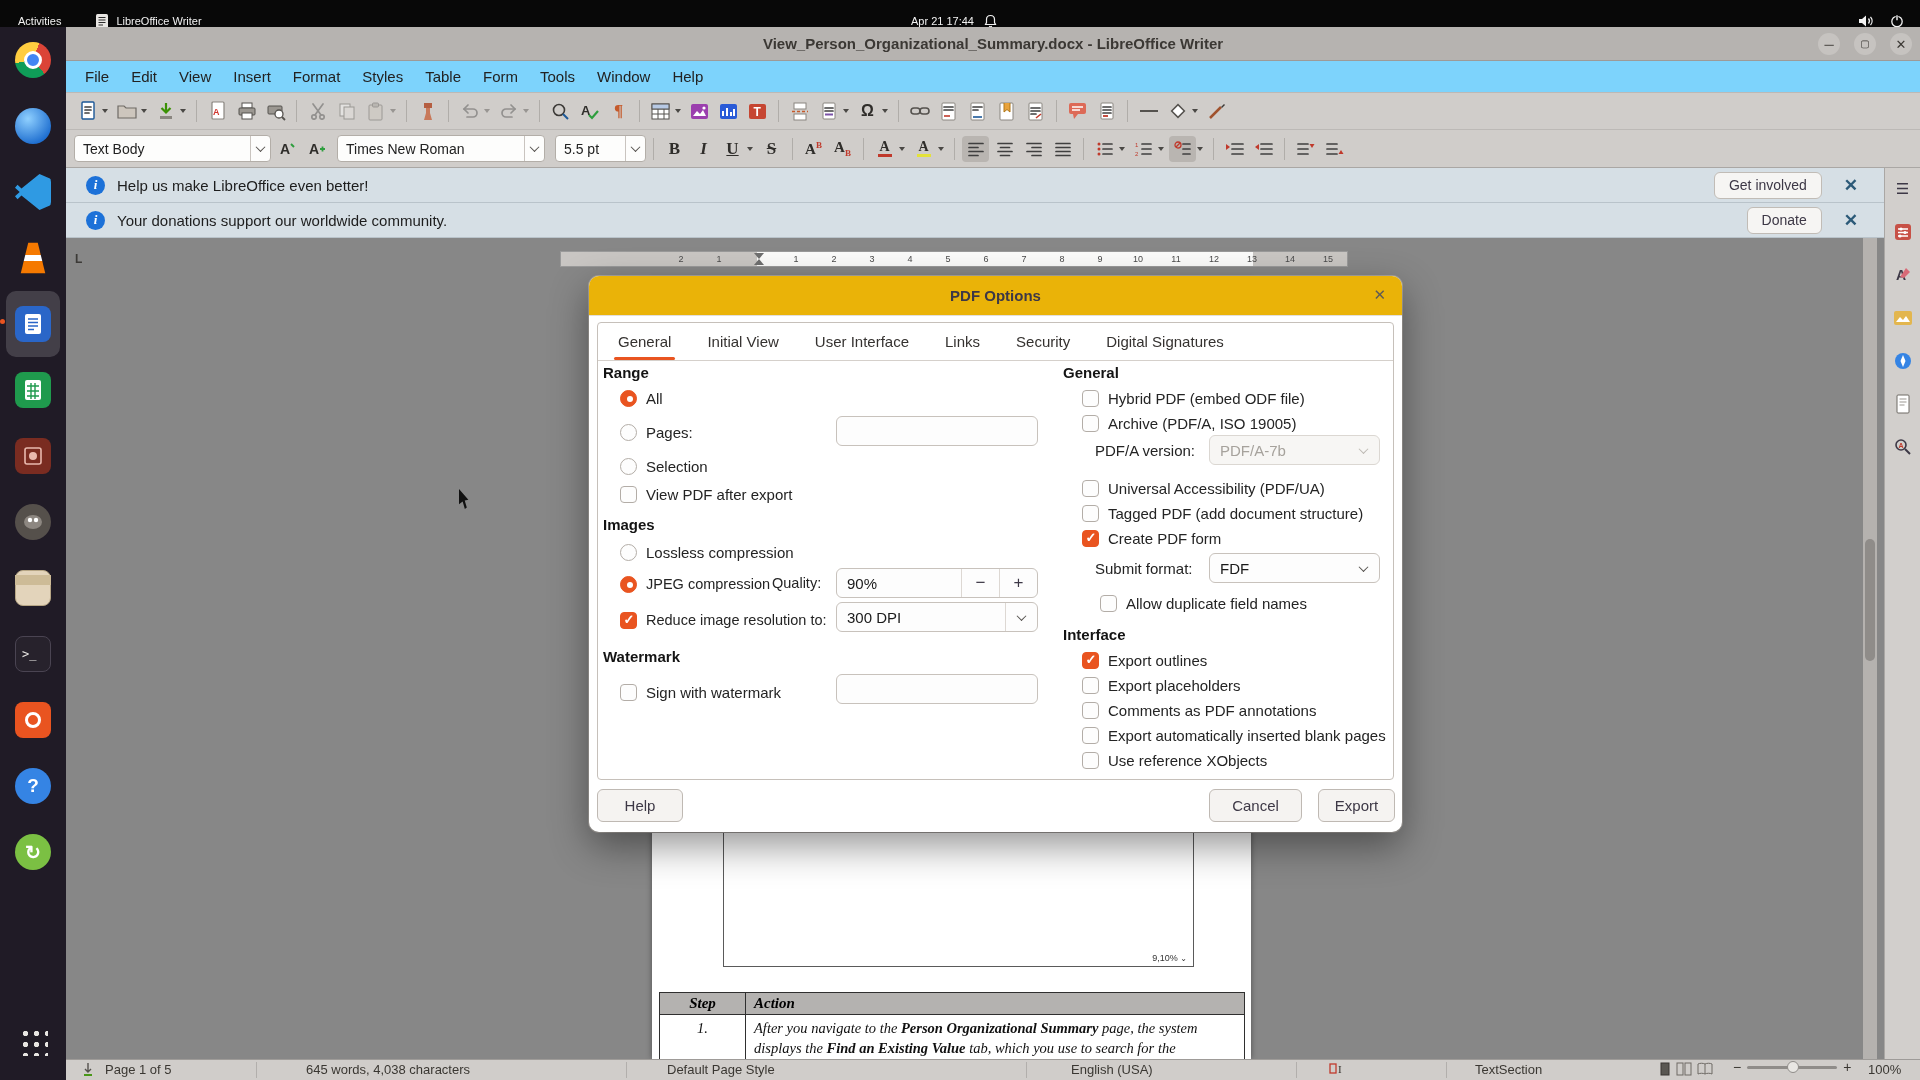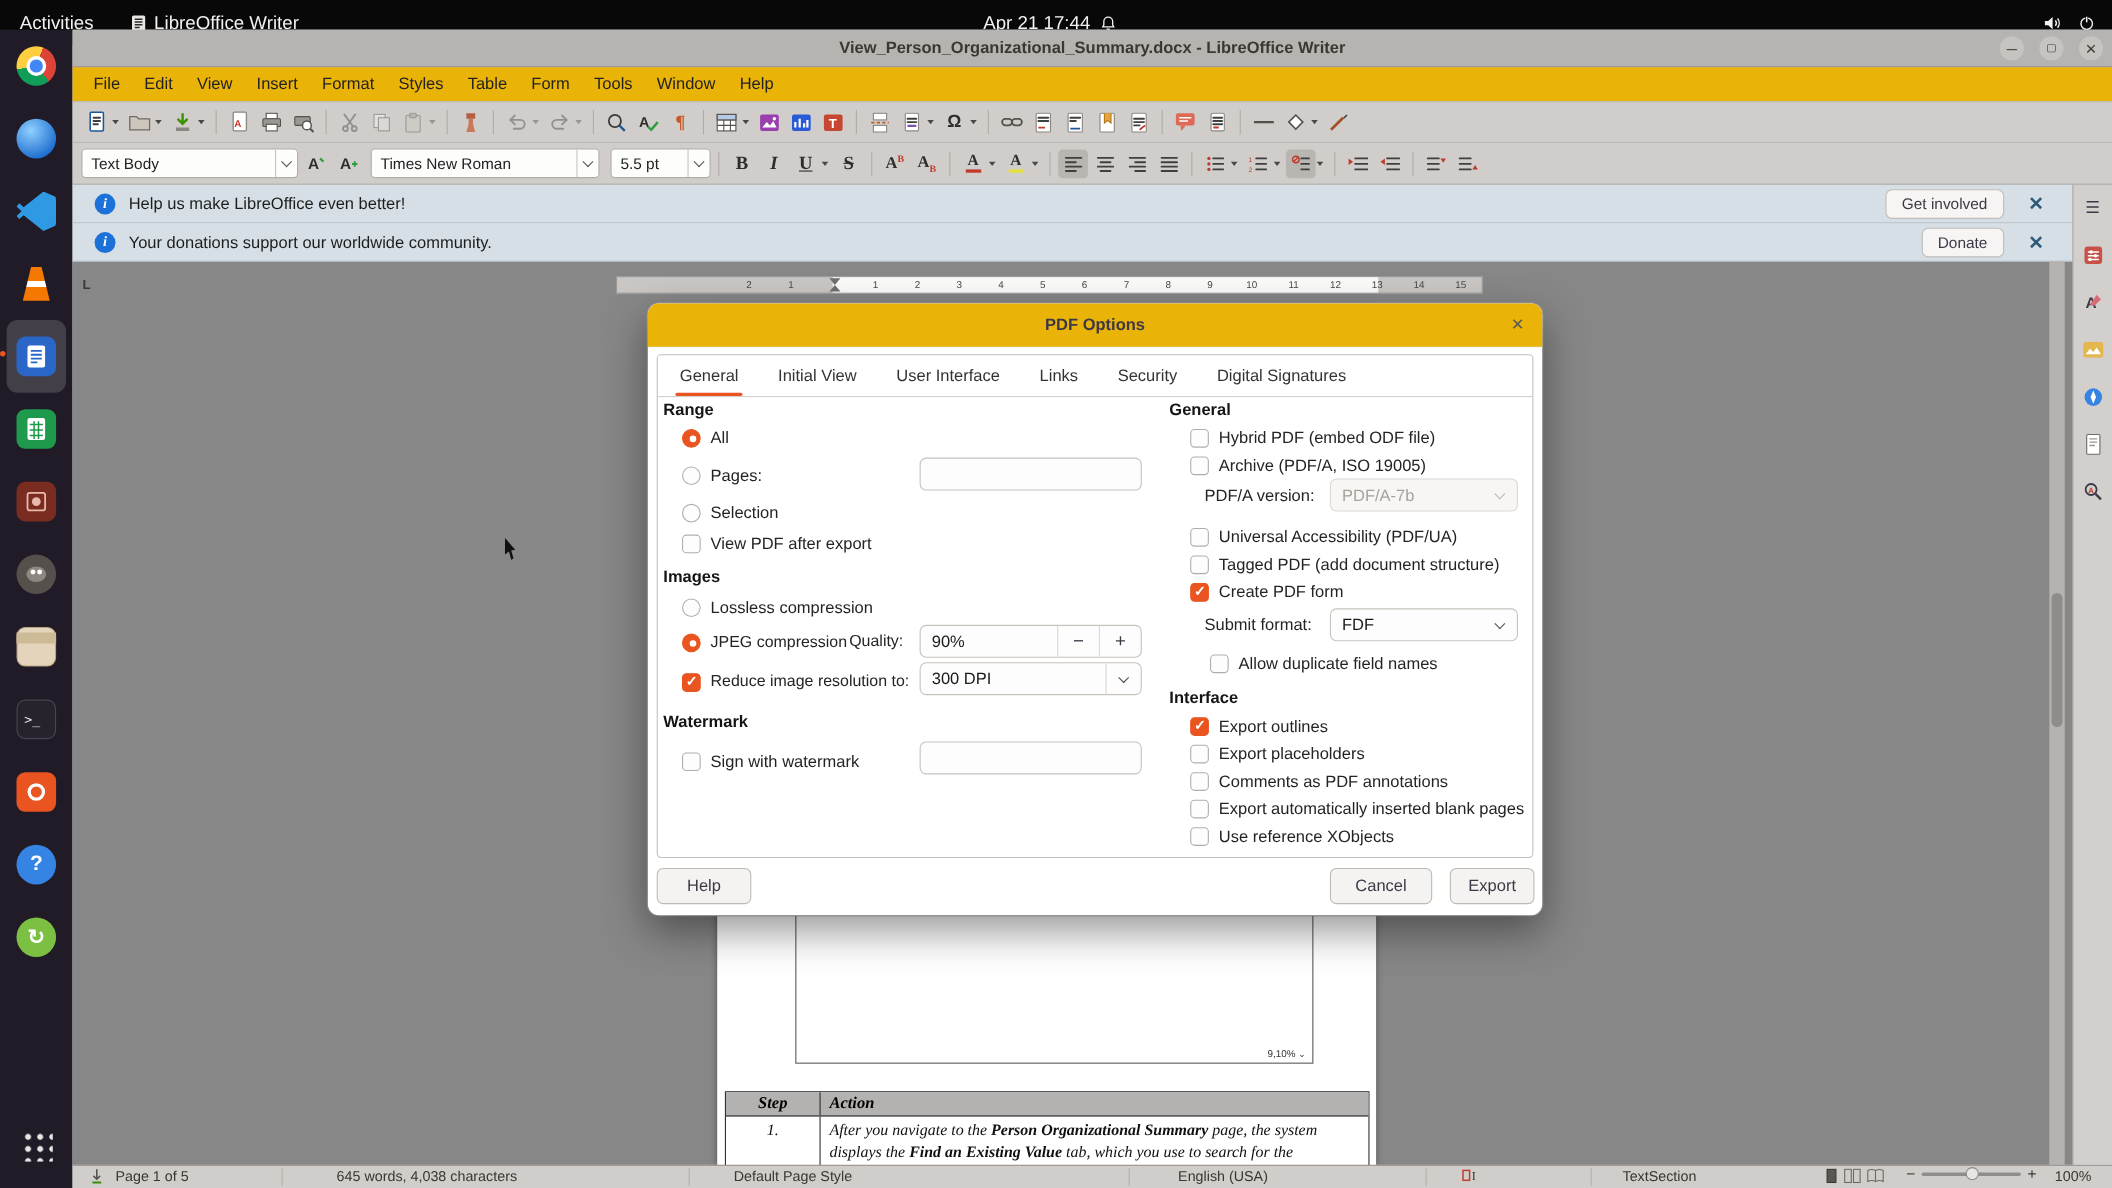--- a/index.html
+++ b/index.html
@@ -1,39 +1,39 @@
 <!DOCTYPE html>
 <html><head>
 <meta charset="utf-8">
 <style>
 *{box-sizing:border-box;margin:0;padding:0}
 html,body{width:1920px;height:1080px;overflow:hidden}
 body{font-family:"Liberation Sans",sans-serif;background:#878787;position:relative;font-size:15px;color:#1a1a1a}
 .abs{position:absolute}
 
-.topbar{position:absolute;left:0;top:0;width:1920px;height:41px;background:#080808;color:#f2f2f2;display:flex;align-items:center;font-size:17px}
+.topbar{position:absolute;left:0;top:0;width:1920px;height:41px;background:#080808;color:#f2f2f2;display:flex;align-items:center;font-size:11px}
 .tb-left{display:flex;align-items:center;gap:34px;padding-left:18px}
 .tb-app{display:flex;align-items:center;gap:7px}
 .tb-center{position:absolute;left:0;right:12px;display:flex;justify-content:center;align-items:center;gap:10px;pointer-events:none}
 .tb-right{margin-left:auto;display:flex;align-items:center;gap:16px;padding-right:16px}
 
 .dock{position:absolute;left:0;top:27px;width:66px;height:1053px;background:#201b26;display:flex;flex-direction:column;align-items:center}
 .dkslot{width:54px;height:66px;display:flex;align-items:center;justify-content:center;position:relative}
 .dkslot.active{background:rgba(255,255,255,.16);border-radius:10px}
 .dkslot.active::before{content:"";position:absolute;left:-6px;top:28px;width:5px;height:5px;border-radius:50%;background:#E95420}
 .dkc{width:36px;height:36px;border-radius:50%}
 .dks{width:36px;height:36px;border-radius:8px;display:flex;align-items:center;justify-content:center}
 .dgrid{width:30px;height:30px;background-image:radial-gradient(#e8e6e3 2.4px,transparent 3px);background-size:11px 11px;background-position:2px 2px}
 
 .window{position:absolute;left:66px;top:27px;width:1854px;height:1053px;display:flex;flex-direction:column;background:#d0cdca}
 .titlebar{height:34px;background:#b6b3b0;display:flex;align-items:center;justify-content:center;position:relative;border-bottom:1px solid #9d9a97}
 .titlebar .title{font-weight:bold;font-size:15px;color:#3b3834}
 .winbtns{position:absolute;right:8px;top:6px;display:flex;gap:14px}
 .wbtn{width:22px;height:22px;border-radius:50%;background:#c6c3c0;color:#3b3834;display:flex;align-items:center;justify-content:center;font-size:13px;line-height:1}
-.menubar{height:31px;background:#eab308;display:flex;align-items:center;padding-left:8px}
+.menubar{height:31px;background:#7dd3fc;display:flex;align-items:center;padding-left:8px}
 .menu-item{padding:0 11px;height:100%;display:flex;align-items:center;color:#222;font-size:15px}
 .tbar{background:#d0cdca;display:flex;align-items:center;padding-left:8px;gap:2px}
 .tbar1{height:37px;border-top:1px solid #bcb9b6}
 .tbar2{height:39px;border-top:1px solid #bcb9b6;border-bottom:1px solid #aaa7a4}
 .ti{width:27px;height:26px;display:flex;align-items:center;justify-content:center;border-radius:4px;position:relative}
 .ti.hl{background:#b9b5b1}
 .ti.dis{opacity:.42}
 .dd{width:0;height:0;border-left:3.5px solid transparent;border-right:3.5px solid transparent;border-top:4px solid #4a4845;margin:0 3px 0 -1px;align-self:center}
 .sep{width:1px;height:22px;background:#b0ada9;margin:0 5px}
 .ln{stroke:#3f3f3f;stroke-width:1.7;stroke-linecap:round;fill:none}

